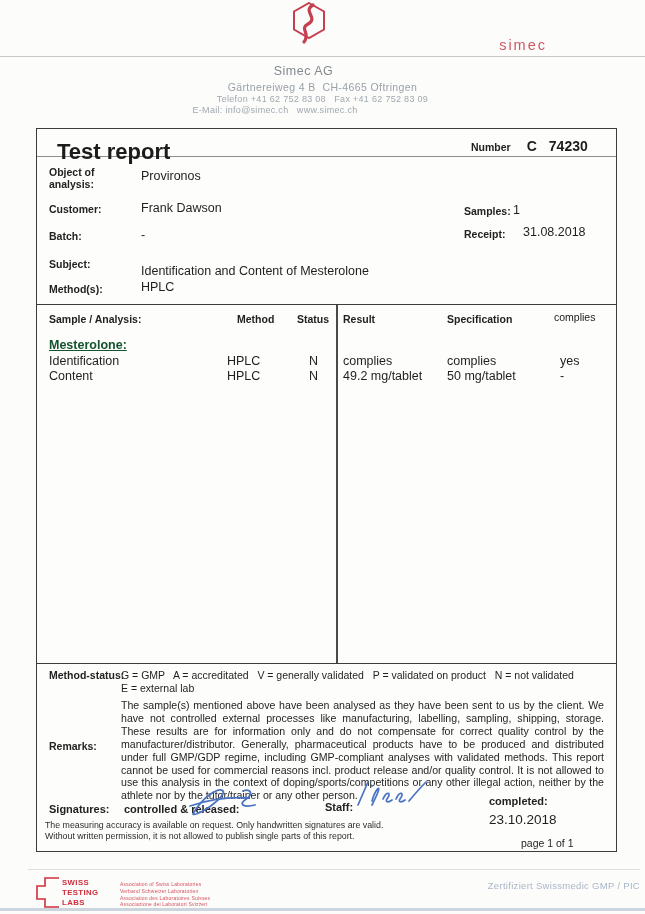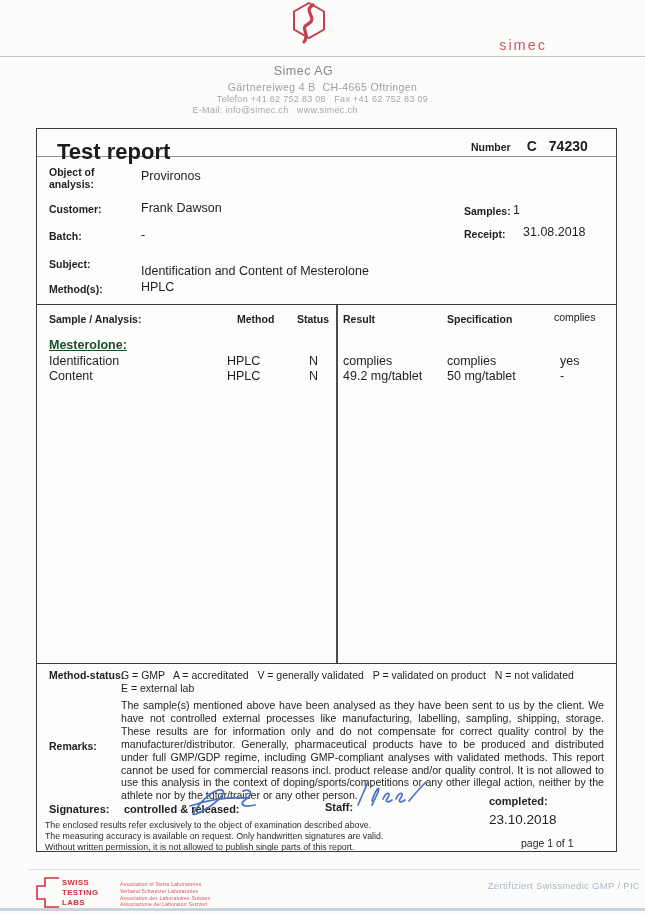--- a/index.html
+++ b/index.html
@@ -160,21 +160,20 @@
         <path d="M22,24 C25,13 31,7 28,15 C26,20 23,26 22,28"></path>
         <path d="M33,22 C37,13 42,16 37,22 C35,25 38,26 42,23"></path>
         <path d="M46,22 C50,13 55,16 50,22 C48,25 51,26 55,23"></path>
         <path d="M59,24 C64,18 70,11 76,5"></path>
       </g>
     </svg>
     <div class="completed-label">completed:</div>
     <div class="completed-date">23.10.2018</div>
 
     <div class="fine-print">
-      <div>The enclosed results refer exclusively to the object of examination described above.</div>
       <div>The measuring accuracy is available on request. Only handwritten signatures are valid.</div>
       <div>Without written permission, it is not allowed to publish single parts of this report.</div>
     </div>
     <div class="page-num">page 1 of 1</div>
 
   </section>
 
   <div class="footer-rule"></div>
   <svg class="stl-cross" viewBox="0 0 24 31">
     <path d="M23,1 H9 V9 H1 V22 H9 V30 H23" fill="none" stroke="#cf2e3c" stroke-width="1.6"></path>

